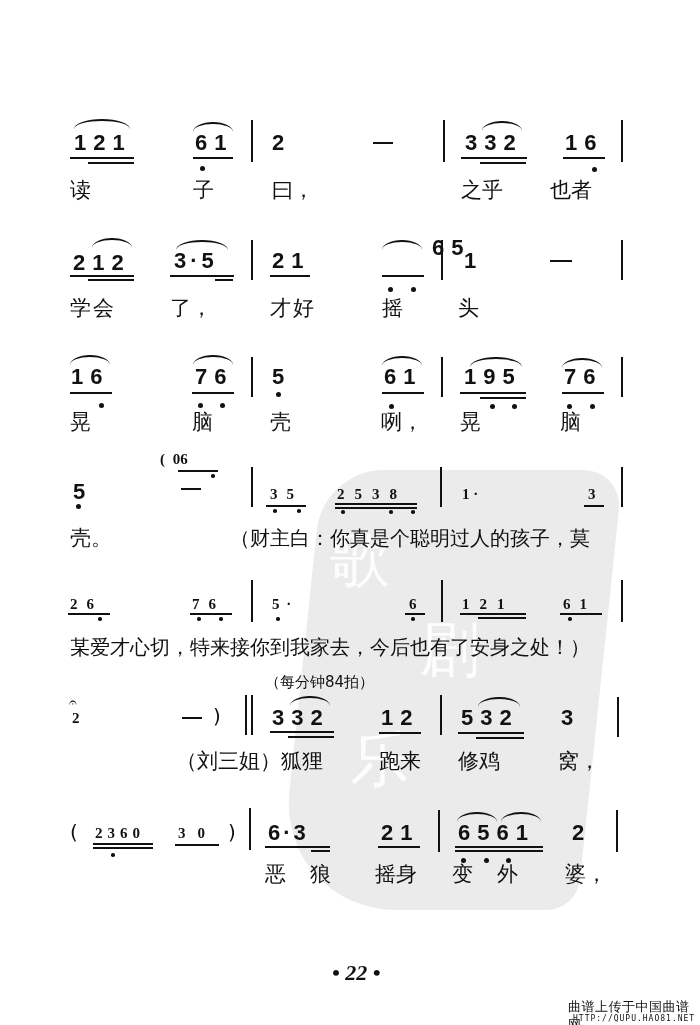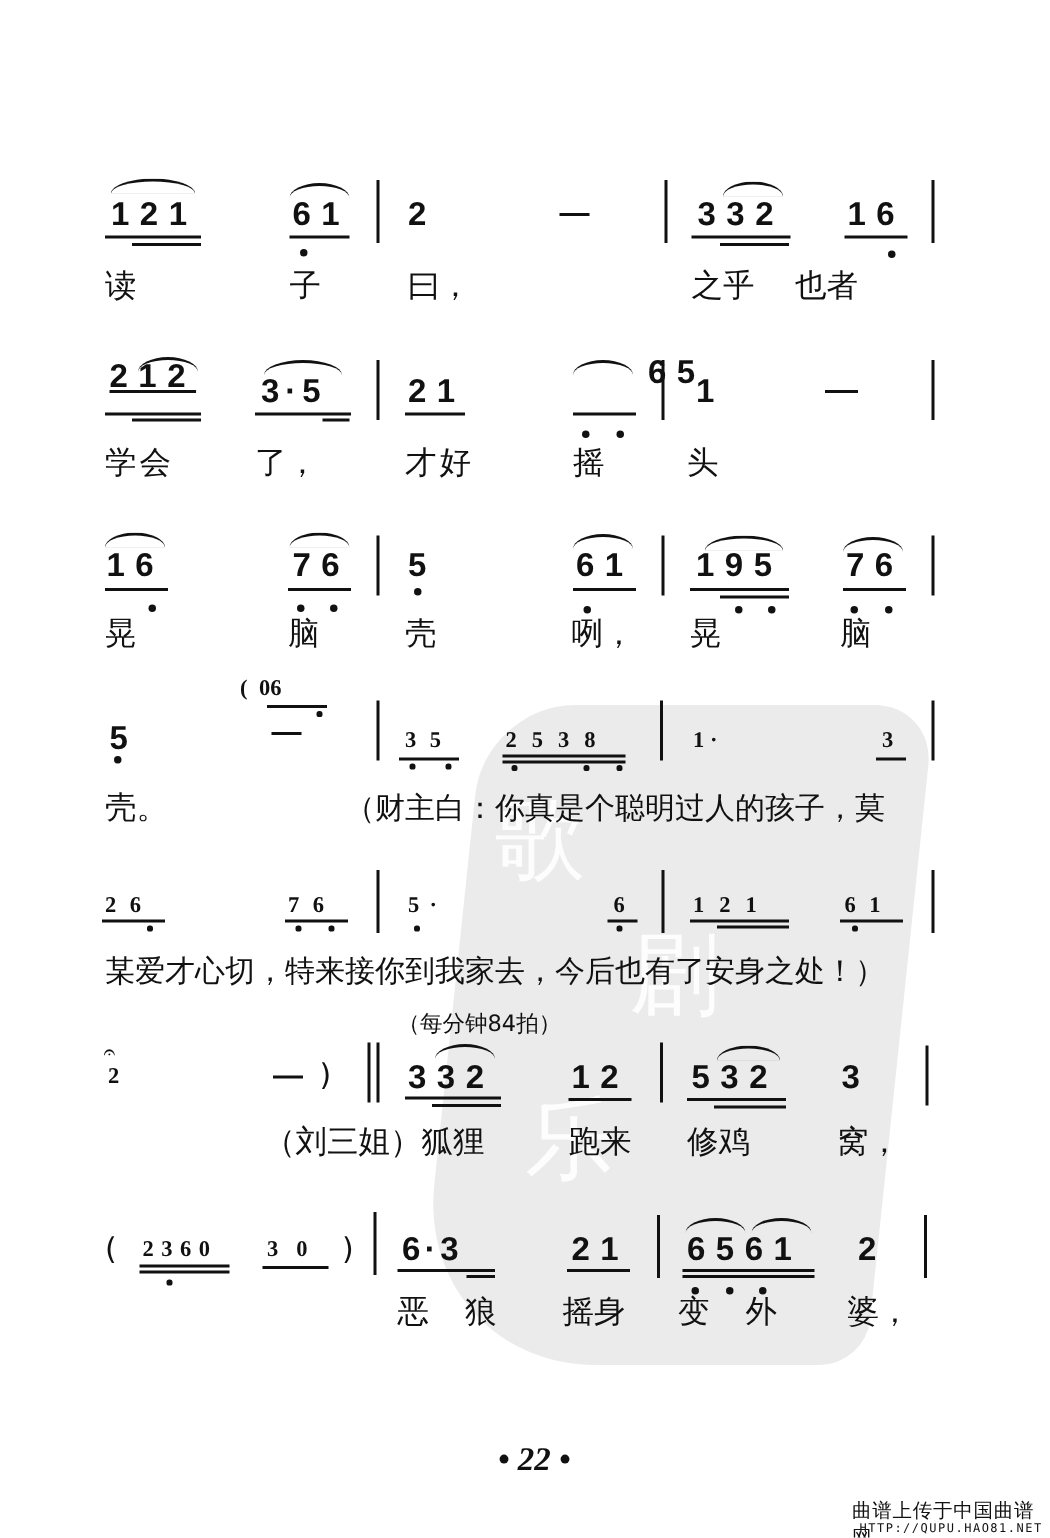--- a/index.html
+++ b/index.html
@@ -55,26 +55,26 @@
 
   <div class="n" style="left:565px;top:132px;letter-spacing:7px;">16</div>
   <div class="ul" style="left:563px;top:157px;width:42px;"></div>
   <div class="dot" style="left:592px;top:167px;"></div>
   <div class="bar" style="left:621px;top:120px;height:42px;"></div>
 
   <div class="ly" style="left:70px;top:178px;">读</div>
   <div class="ly" style="left:193px;top:178px;">子</div>
   <div class="ly" style="left:272px;top:178px;">曰，</div>
   <div class="ly" style="left:461px;top:178px;">之乎</div>
-  <div class="ly" style="left:530px;top:178px;">也者</div>
+  <div class="ly" style="left:550px;top:178px;">也者</div>
 </div>
 
 <div>
   <div class="slur" style="left:92px;top:238px;width:40px;"></div>
-  <div class="n" style="left:73px;top:240px;letter-spacing:7px;text-decoration:underline;">212</div>
+  <div class="n" style="left:73px;top:252px;letter-spacing:7px;">212</div>
   <div class="ul" style="left:70px;top:275px;width:64px;"></div>
   <div class="ul2" style="left:88px;top:279px;width:46px;"></div>
 
   <div class="slur" style="left:176px;top:240px;width:52px;"></div>
   <div class="n" style="left:174px;top:250px;letter-spacing:4px;">3·5</div>
   <div class="ul" style="left:170px;top:275px;width:64px;"></div>
   <div class="ul2" style="left:215px;top:279px;width:18px;"></div>
 
   <div class="bar" style="left:251px;top:240px;height:40px;"></div>
   <div class="n" style="left:272px;top:250px;letter-spacing:7px;">21</div>

